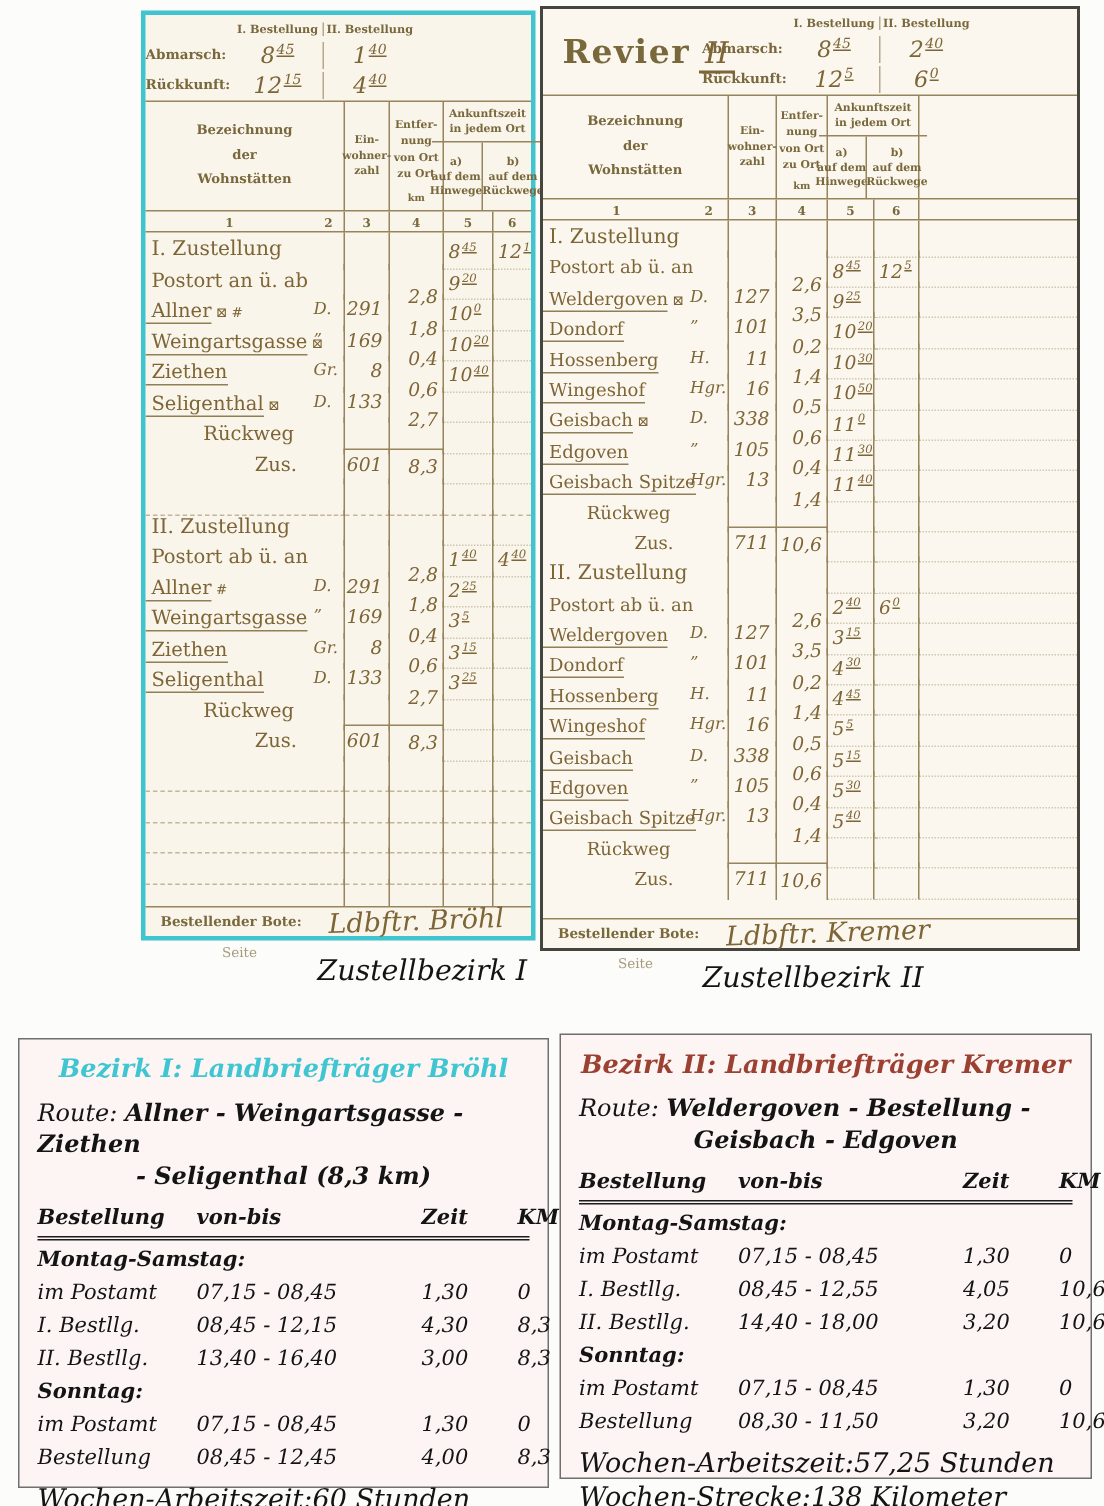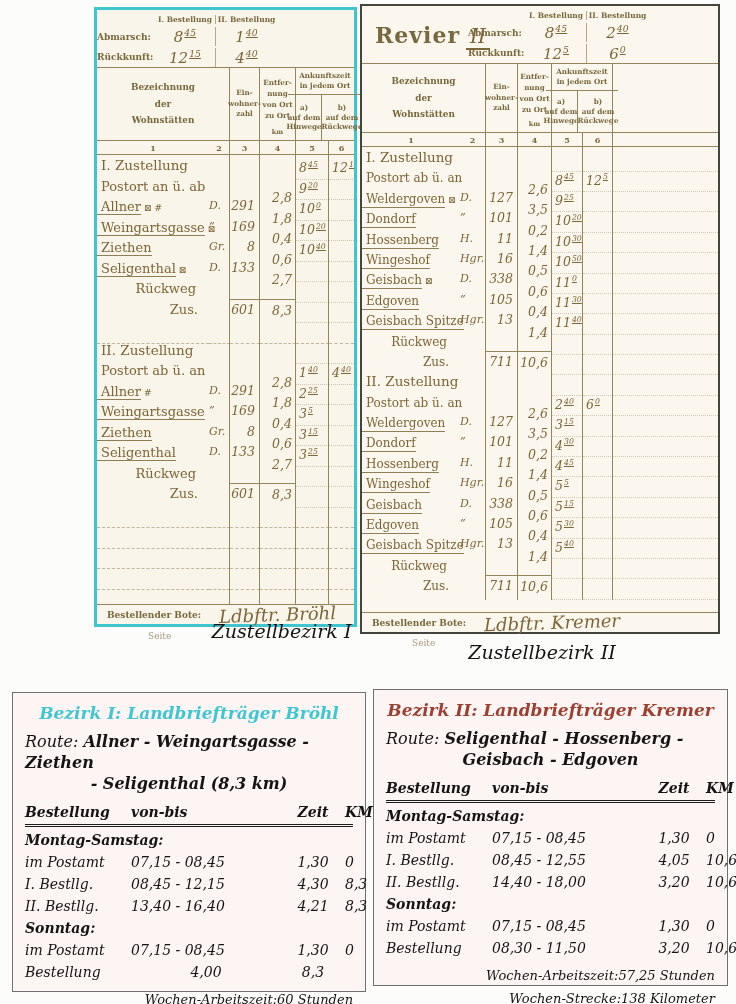--- a/index.html
+++ b/index.html
@@ -73,40 +73,40 @@
   .frow.sum .c.pop,.frow.sum .c.dist{border-top:1.4px solid var(--line)}
   .frow.blank .c{border-bottom:1px dashed rgba(125,105,60,.45)}
 
   .bote{height:20px;border-top:1.5px solid var(--line);display:flex;align-items:center;
         padding-left:10px;flex:0 0 auto}
   .bote-lbl{font-size:9px;font-weight:700}
   .bote-sig{font-style:italic;font-size:18px;color:var(--hand);margin-left:18px;transform:rotate(-2deg)}
 
   
   .caption{position:absolute;font-style:italic;font-size:19px;color:#141414;width:263px;text-align:center}
-  .cap1{left:150px;top:620px}
+  .cap1{left:150px;top:636px}
   .cap2{left:372px;top:641px;width:340px}
   .artifact{position:absolute;font-size:9px;color:#8b7a50;opacity:.75}
 
   
   .box{position:absolute;background:#fcf5f3;border:1.5px solid #6f6f6f;padding:7px 12px 8px 12px;
        font-style:italic;color:#141414}
   .box1{left:12px;top:692px;width:354px;height:300px}
   .box2{left:373px;top:689px;width:355px;height:297px}
   .btitle{font-size:17px;font-weight:700;text-align:center;margin:3px 0 8px 0}
   .route{font-size:16px;line-height:21px;margin-bottom:7px}
   .rlabel{font-weight:400}
   .route b{font-weight:700}
   .rline2{display:block;text-align:center}
   .srow{display:grid;grid-template-columns:106px 150px 64px 1fr;line-height:22px;font-size:14px}
   .shead{border-bottom:3px double #1b1b1b;padding-bottom:1px;margin-bottom:2px;font-weight:700}
-  .sc.c3,.sc.c4{text-align:center}
+  .sc.c3,.sc.c4{text-align:left}
   .srow.group .c1{font-weight:700;white-space:nowrap}
   .ssummary{margin-top:5px}
-  .sumrow{display:flex;justify-content:flex-end;font-size:13px;line-height:23px}
+  .sumrow{display:flex;justify-content:flex-start;font-size:18px;line-height:23px}
 </style>
 </head>
 <body>
 
 <section class="card card-l">
   <header class="fhead">
     <div class="sched">
       <span class="sg"></span>
       <span class="sg top">I. Bestellung</span>
       <span class="sg top div2">II. Bestellung</span>
@@ -692,57 +692,58 @@
       <div class="srow">
         <span class="sc c1">I. Bestllg.</span>
         <span class="sc c2">08,45 - 12,15</span>
         <span class="sc c3">4,30</span>
         <span class="sc c4">8,3</span>
       </div>
 
       <div class="srow">
         <span class="sc c1">II. Bestllg.</span>
         <span class="sc c2">13,40 - 16,40</span>
-        <span class="sc c3">4,21</span>
+        <span class="sc c3">3,00</span>
         <span class="sc c4">8,3</span>
       </div>
 
       <div class="srow group">
         <span class="sc c1">Sonntag:</span>
         <span class="sc c2"></span>
         <span class="sc c3"></span>
         <span class="sc c4"></span>
       </div>
 
       <div class="srow">
         <span class="sc c1">im Postamt</span>
         <span class="sc c2">07,15 - 08,45</span>
         <span class="sc c3">1,30</span>
         <span class="sc c4">0</span>
       </div>
 
       <div class="srow">
         <span class="sc c1">Bestellung</span>
+        <span class="sc c2">08,45 - 12,45</span>
         <span class="sc c3">4,00</span>
         <span class="sc c4">8,3</span>
       </div>
     </div>
   <div class="ssummary">
 
       <div class="sumrow">
         <span class="slabel">Wochen-Arbeitszeit:</span>
         <span class="svalue">60 Stunden</span>
       </div>
 
     </div>
 </section>
 
 <section class="box box2">
   <h2 class="btitle" style="color: rgb(156, 65, 50);">Bezirk II: Landbriefträger Kremer</h2>
-  <p class="route"><span class="rlabel">Route:</span> <b>Seligenthal - Hossenberg -</b><b class="rline2">Geisbach - Edgoven</b></p>
+  <p class="route"><span class="rlabel">Route:</span> <b>Weldergoven - Bestellung -</b><b class="rline2">Geisbach - Edgoven</b></p>
   <div class="srow shead">
     <span class="sc c1">Bestellung</span>
     <span class="sc c2">von-bis</span>
     <span class="sc c3">Zeit</span>
     <span class="sc c4">KM</span>
   </div>
   <div class="sbody">
 
       <div class="srow group">
         <span class="sc c1">Montag-Samstag:</span>

